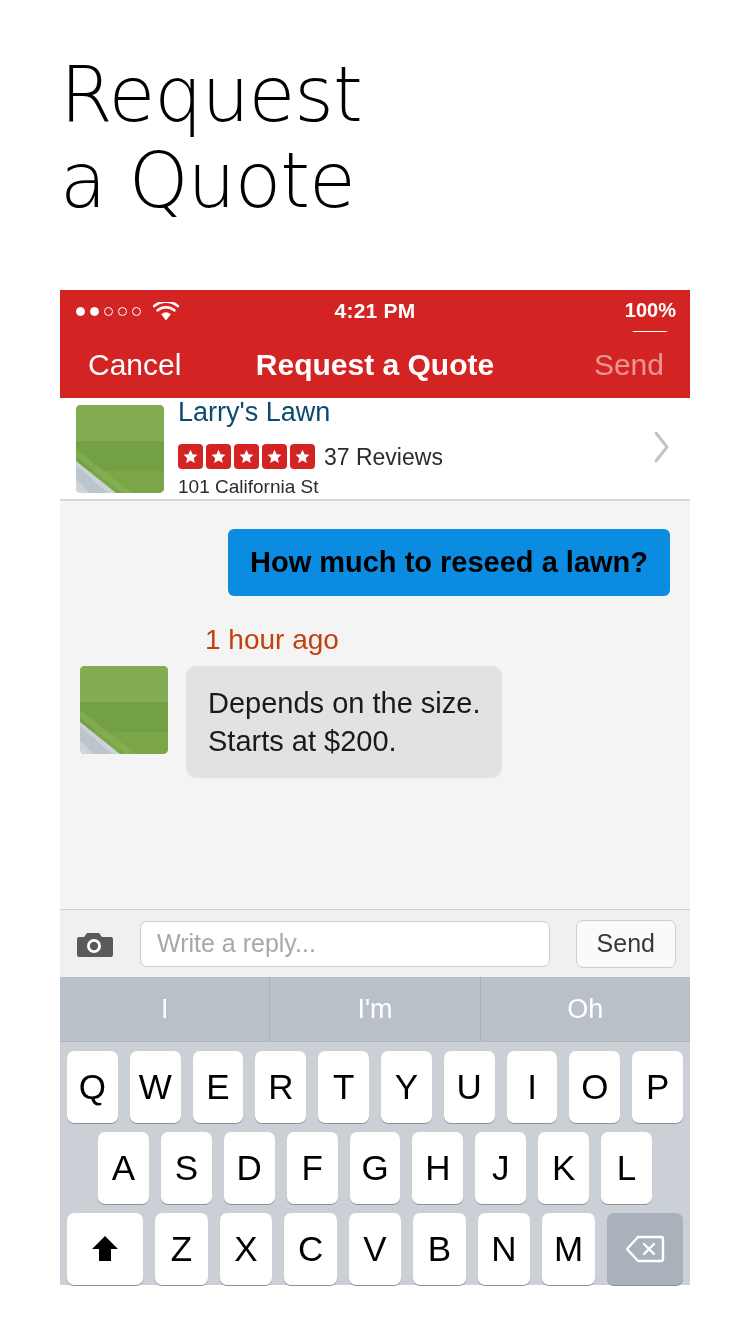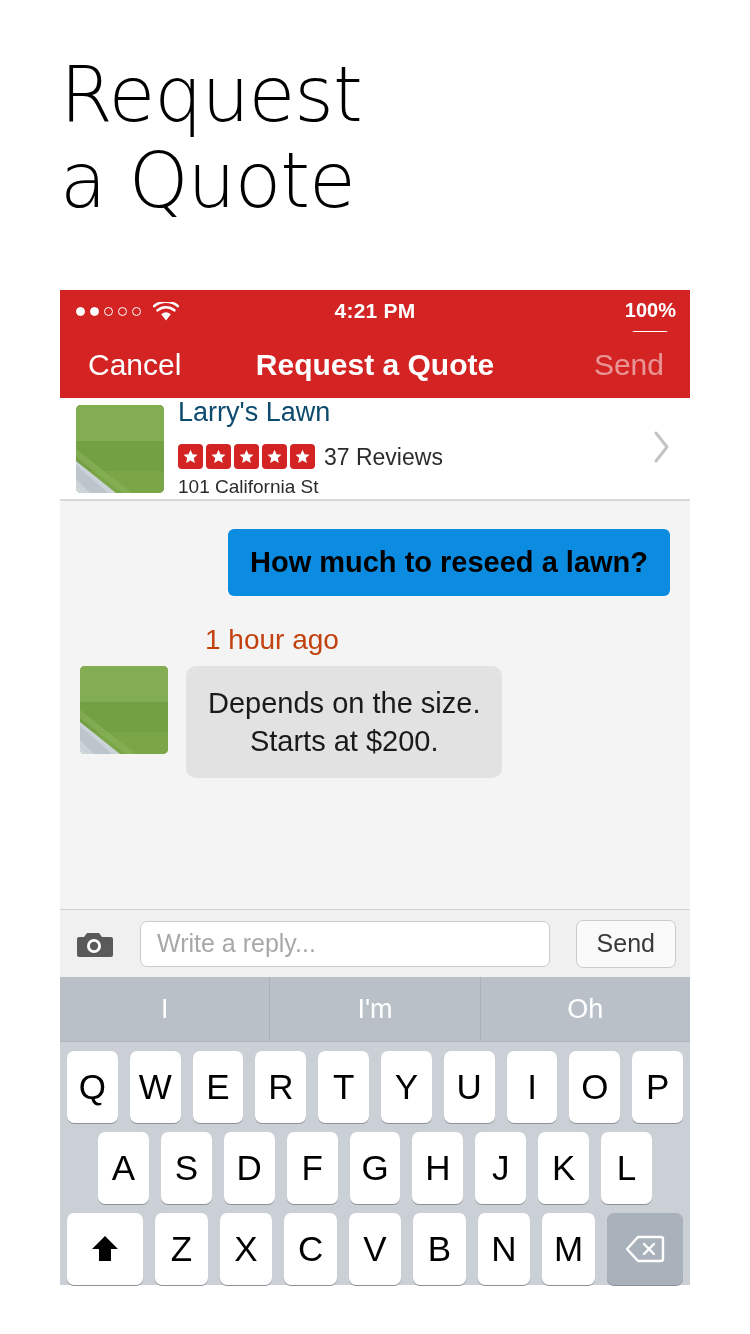--- a/index.html
+++ b/index.html
@@ -221,21 +221,20 @@
   }
   .ts {
     margin: 28px 0 10px 125px;
     font-size: 28px;
     color: #c2410c;
   }
   .row-in {
     display: flex;
     align-items: flex-start;
     gap: 18px;
-    text-align: center;
   }
   .avatar {
     width: 88px; height: 88px;
     border-radius: 5px;
     overflow: hidden;
     flex: none;
     position: relative;
     background: #6a9a3c;
   }
   .bubble-in {

